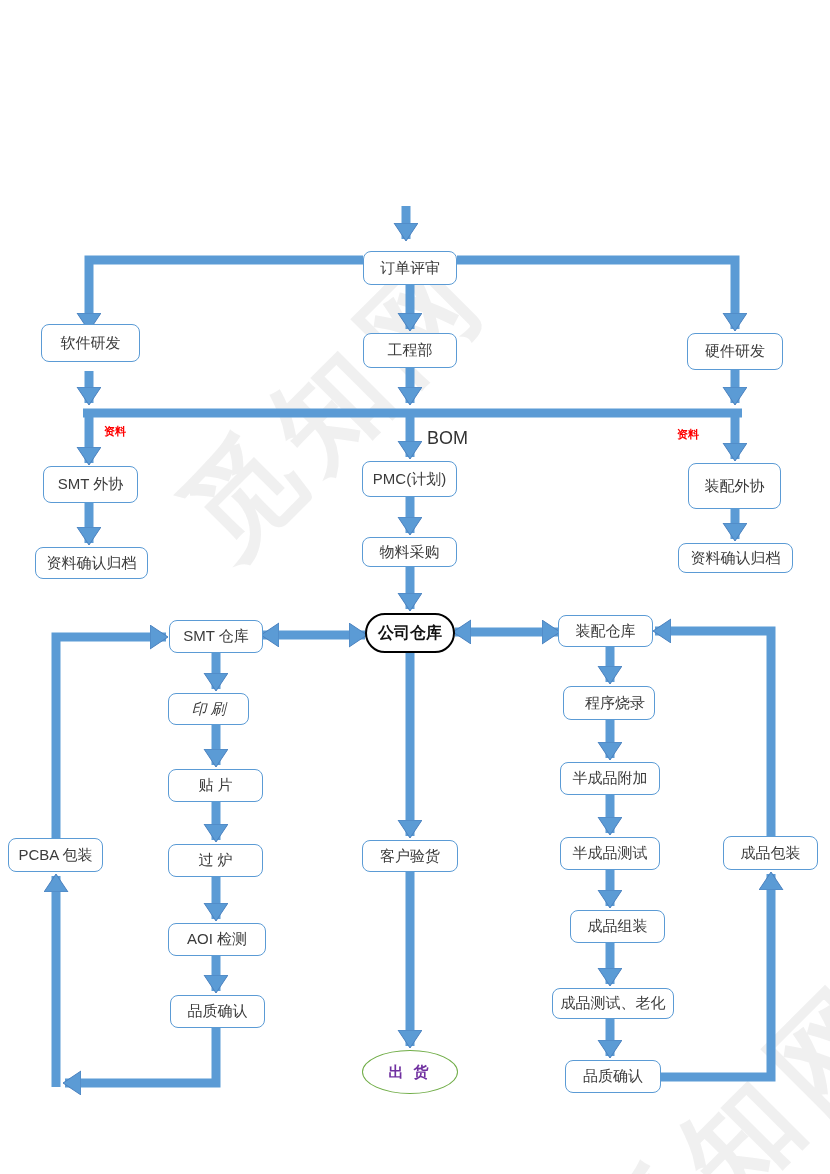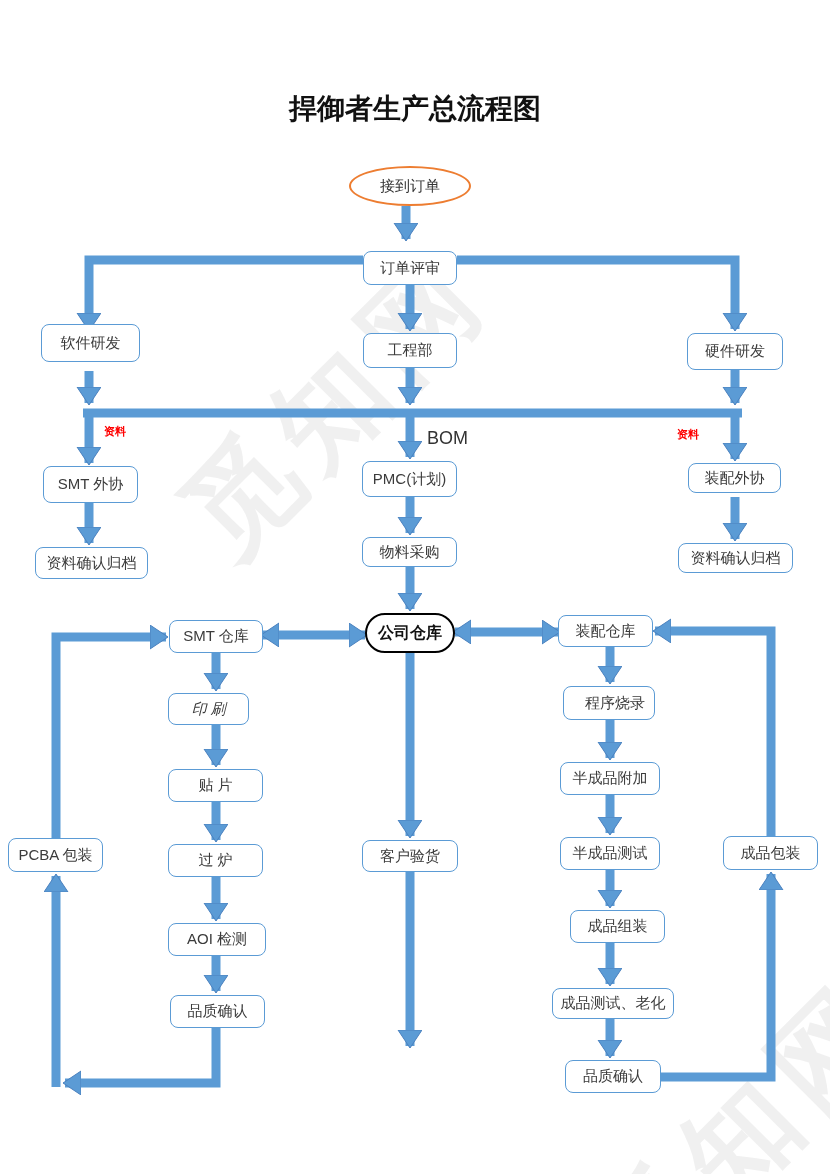--- a/index.html
+++ b/index.html
@@ -22,21 +22,20 @@
              font-family:"Liberation Sans",sans-serif;pointer-events:none;}
 </style>
 </head>
 <body>
 
 <div class="canvas">
 
   <div class="watermark" style="left:150px;top:330px;">觅知网</div>
   <div class="watermark" style="left:560px;top:1060px;">觅知网</div>
 
-  <div class="title">捍御者生产总流程图</div>
 
   <svg class="connectors" width="830" height="1174" viewBox="0 0 830 1174">
     <defs>
       <marker id="ah" markerUnits="userSpaceOnUse" markerWidth="20" markerHeight="26" refX="16" refY="12" orient="auto">
         <polygon points="0,0 18,12 0,24" fill="#5B9BD5" stroke="#4A80BE" stroke-width="1"></polygon>
       </marker>
       <marker id="ahs" markerUnits="userSpaceOnUse" markerWidth="20" markerHeight="26" refX="16" refY="12" orient="auto-start-reverse">
         <polygon points="0,0 18,12 0,24" fill="#5B9BD5" stroke="#4A80BE" stroke-width="1"></polygon>
       </marker>
     </defs>
@@ -72,33 +71,32 @@
       <path d="M610,795 V833" marker-end="url(#ah)"></path>
       <path d="M610,870 V906" marker-end="url(#ah)"></path>
       <path d="M610,943 V984" marker-end="url(#ah)"></path>
       <path d="M610,1019 V1056" marker-end="url(#ah)"></path>
       <path d="M661,1077 H771 V874" marker-end="url(#ah)"></path>
       <path d="M771,836 V631 H655" marker-end="url(#ah)"></path>
       <path d="M410,872 V1046" marker-end="url(#ah)"></path>
     </g>
   </svg>
 
-  <div class="node ellipse start" style="left:349px;top:166px;width:122px;height:40px;">接到订单</div>
   <div class="node" style="left:363px;top:243px;width:94px;height:34px;margin-top:8px;">订单评审</div>
   <div class="node" style="left:41px;top:324px;width:99px;height:38px;">软件研发</div>
   <div class="node" style="left:363px;top:333px;width:94px;height:35px;">工程部</div>
   <div class="node" style="left:687px;top:333px;width:96px;height:37px;">硬件研发</div>
 
   <div class="edge-label red" style="left:104px;top:424px;">资料</div>
   <div class="edge-label" style="left:427px;top:428px;">BOM</div>
   <div class="edge-label red" style="left:677px;top:427px;">资料</div>
 
   <div class="node" style="left:43px;top:466px;width:95px;height:37px;">SMT 外协</div>
   <div class="node" style="left:362px;top:461px;width:95px;height:36px;">PMC(计划)</div>
-  <div class="node" style="left:688px;top:463px;width:93px;height:30px;">装配外协</div>
+  <div class="node" style="left:688px;top:463px;width:93px;height:46px;">装配外协</div>
   <div class="node" style="left:35px;top:547px;width:113px;height:32px;">资料确认归档</div>
   <div class="node" style="left:362px;top:537px;width:95px;height:30px;">物料采购</div>
   <div class="node" style="left:678px;top:543px;width:115px;height:30px;">资料确认归档</div>
 
   <div class="node" style="left:169px;top:620px;width:94px;height:33px;">SMT 仓库</div>
   <div class="node warehouse" style="left:365px;top:613px;width:90px;height:40px;">公司仓库</div>
   <div class="node" style="left:558px;top:615px;width:95px;height:32px;">装配仓库</div>
 
   <div class="node" style="left:168px;top:693px;width:81px;height:32px;font-style:italic;">印 刷</div>
   <div class="node" style="left:563px;top:686px;width:92px;height:34px;padding-left:12px;">程序烧录</div>
@@ -108,14 +106,15 @@
   <div class="node" style="left:560px;top:837px;width:100px;height:33px;">半成品测试</div>
   <div class="node" style="left:8px;top:838px;width:95px;height:34px;">PCBA 包装</div>
   <div class="node" style="left:362px;top:840px;width:96px;height:32px;">客户验货</div>
   <div class="node" style="left:723px;top:836px;width:95px;height:34px;">成品包装</div>
   <div class="node" style="left:168px;top:923px;width:98px;height:33px;">AOI 检测</div>
   <div class="node" style="left:563px;top:910px;width:95px;height:33px;margin-left:7px;">成品组装</div>
   <div class="node" style="left:170px;top:995px;width:95px;height:33px;">品质确认</div>
   <div class="node" style="left:552px;top:988px;width:122px;height:31px;">成品测试、老化</div>
   <div class="node" style="left:565px;top:1060px;width:96px;height:33px;">品质确认</div>
 
+  <div class="node ellipse end" style="left:362px;top:1050px;width:96px;height:44px;">出 货</div>
 
 </div>
 
 </body></html>

